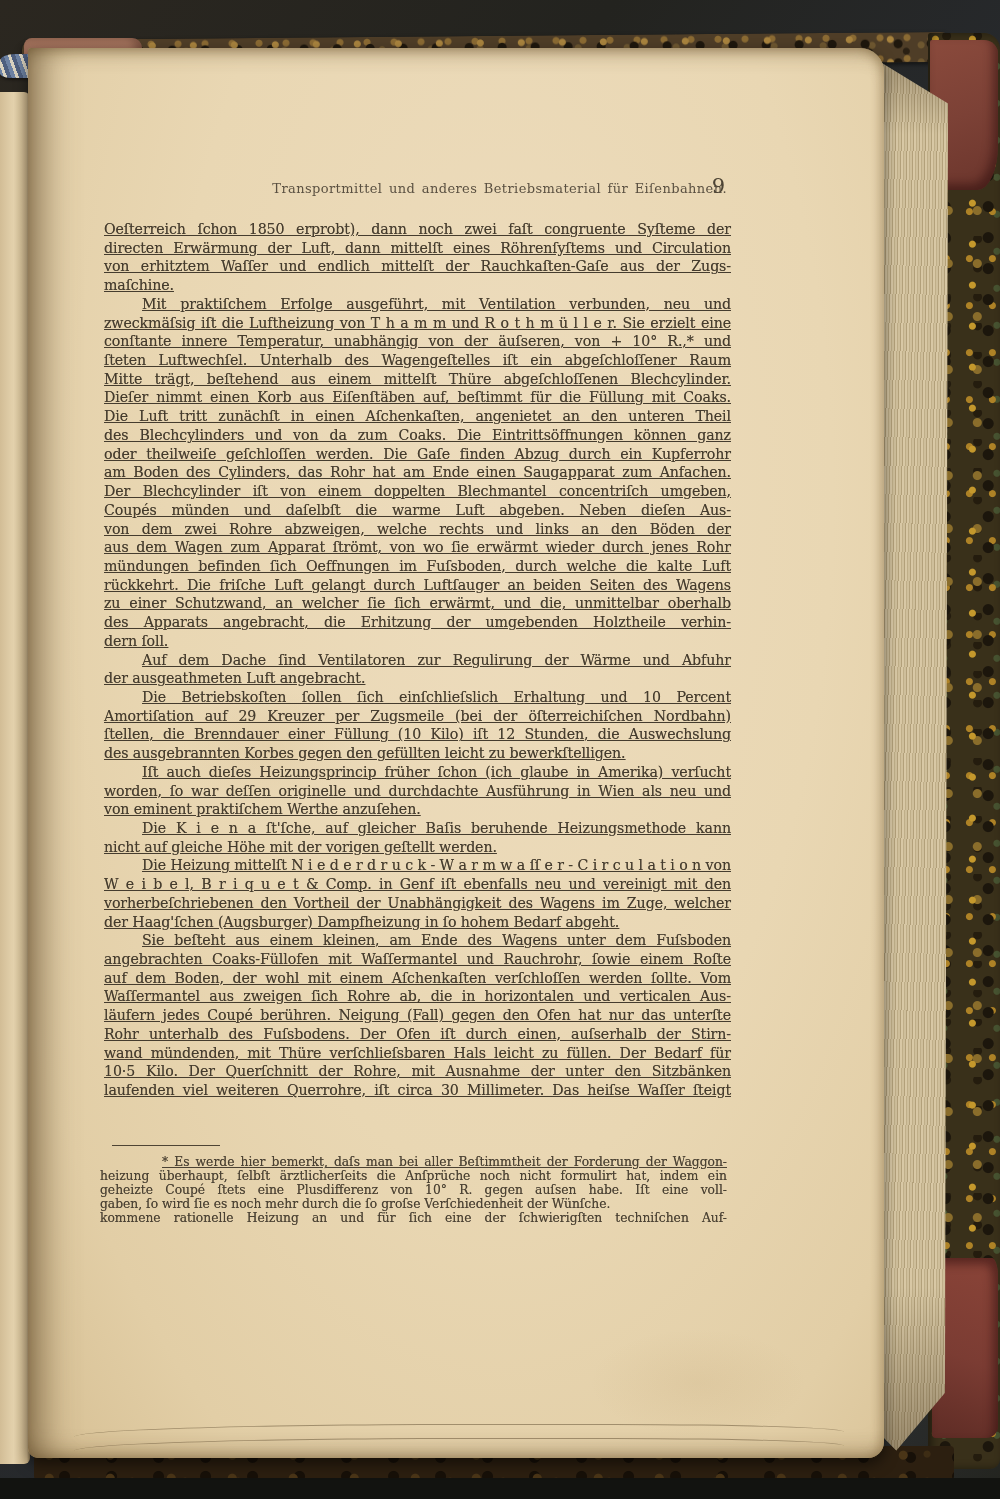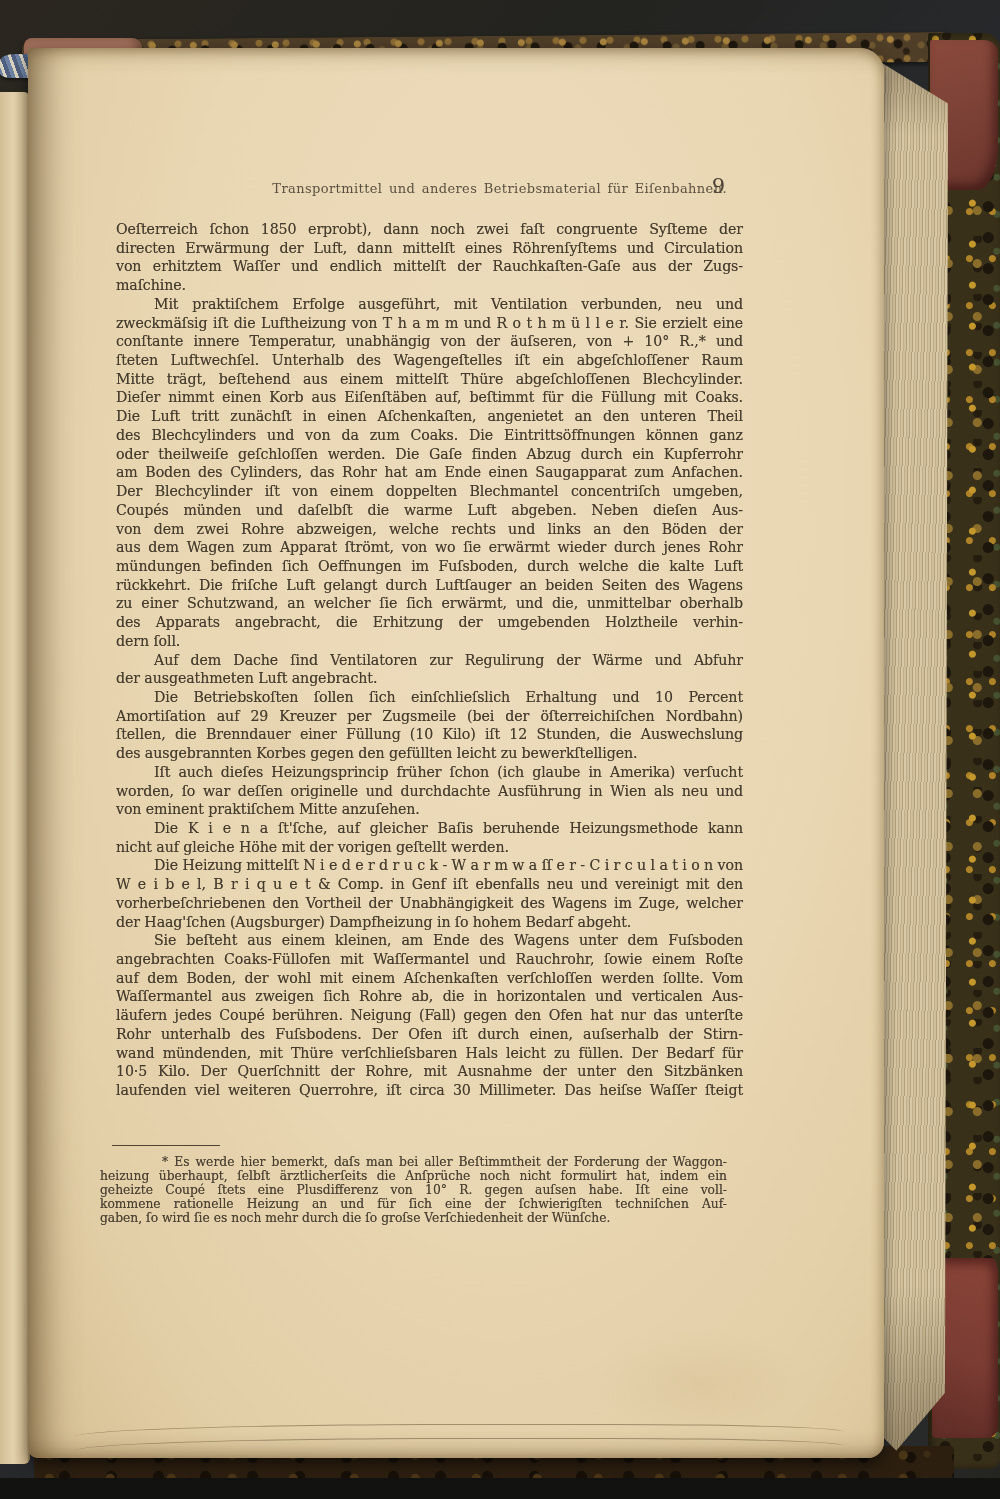--- a/index.html
+++ b/index.html
@@ -116,30 +116,30 @@
       repeating-linear-gradient(92deg,#cfbf9b 0 2px,#b2a07a 2px 3px,#d8c8a5 3px 5px,#bfae88 5px 6px);
   }
 
   
   .textwrap{left:72px;top:0;width:627px;height:1410px;color:#453c2e;}
   .running-header{
     position:absolute;left:0;top:133px;width:100%;text-align:right;
     font-size:13px;letter-spacing:.4px;word-spacing:2px;color:#5a5041;
   }
   .pageno{position:absolute;right:2px;top:126px;font-size:21px;color:#4c4334;}
-  .body-text{position:absolute;left:16px;top:172px;width:627px;
-    font-size:14.2px;letter-spacing:-0.1px;}
+  .body-text{position:absolute;left:4px;top:172px;width:627px;
+    font-size:14.2px;letter-spacing:-0.1px;text-decoration:underline;}
   .tline{height:18.72px;line-height:18.72px;text-align:justify;text-align-last:justify;white-space:normal;}
   .tline.endline{text-align-last:left;}
   .tline.indent{text-indent:38px;}
   .footnote-rule{position:absolute;left:12px;top:1097px;width:108px;border-top:1.6px solid #4e4434;}
   .footnote{position:absolute;left:0;top:1108px;width:627px;font-size:12.3px;color:#4a4133;}
   .fline{height:13.9px;line-height:13.9px;text-align:justify;text-align-last:justify;}
   .fline.endline{text-align-last:left;}
-  .fline.indent{text-indent:62px;}
+  .fline.indent{text-indent:62px;text-decoration:underline;}
   .tline,.fline{text-shadow:0 0 .5px rgba(70,60,45,.6);}
 </style>
 </head>
 <body>
 
 <div class="layer top-edge"></div>
 <div class="layer headcap"></div>
 <div class="layer headband"></div>
 
 <div class="layer board"></div>
@@ -197,21 +197,21 @@
         </div>
         <div>
           <div class="tline indent">Die Betriebskoſten ſollen ſich einſchlieſslich Erhaltung und 10 Percent</div>
           <div class="tline">Amortiſation auf 29 Kreuzer per Zugsmeile (bei der öſterreichiſchen Nordbahn)</div>
           <div class="tline">ſtellen, die Brenndauer einer Füllung (10 Kilo) iſt 12 Stunden, die Auswechslung</div>
           <div class="tline endline">des ausgebrannten Korbes gegen den gefüllten leicht zu bewerkſtelligen.</div>
         </div>
         <div>
           <div class="tline indent">Iſt auch dieſes Heizungsprincip früher ſchon (ich glaube in Amerika) verſucht</div>
           <div class="tline">worden, ſo war deſſen originelle und durchdachte Ausführung in Wien als neu und</div>
-          <div class="tline endline">von eminent praktiſchem Mitte anzuſehen.</div>
+          <div class="tline endline">von eminent praktiſchem Werthe anzuſehen.</div>
         </div>
         <div>
           <div class="tline indent">Die K i e n a ſt'ſche, auf gleicher Baſis beruhende Heizungsmethode kann</div>
           <div class="tline endline">nicht auf gleiche Höhe mit der vorigen geſtellt werden.</div>
         </div>
         <div>
           <div class="tline indent">Die Heizung mittelſt N i e d e r d r u c k - W a r m w a ſſ e r - C i r c u l a t i o n von</div>
           <div class="tline">W e i b e l, B r i q u e t &amp; Comp. in Genf iſt ebenfalls neu und vereinigt mit den</div>
           <div class="tline">vorherbeſchriebenen den Vortheil der Unabhängigkeit des Wagens im Zuge, welcher</div>
           <div class="tline endline">der Haag'ſchen (Augsburger) Dampfheizung in ſo hohem Bedarf abgeht.</div>
@@ -227,17 +227,17 @@
           <div class="tline">10·5 Kilo. Der Querſchnitt der Rohre, mit Ausnahme der unter den Sitzbänken</div>
           <div class="tline">laufenden viel weiteren Querrohre, iſt circa 30 Millimeter. Das heiſse Waſſer ſteigt</div>
         </div>
       </div>
 
     <div class="footnote-rule"></div>
     <div class="footnote" id="footnote">
         <div class="fline indent">* Es werde hier bemerkt, daſs man bei aller Beſtimmtheit der Forderung der Waggon-</div>
         <div class="fline">heizung überhaupt, ſelbſt ärztlicherſeits die Anſprüche noch nicht formulirt hat, indem ein</div>
         <div class="fline">geheizte Coupé ſtets eine Plusdifferenz von 10° R. gegen auſsen habe. Iſt eine voll-</div>
+        <div class="fline endline">gaben, ſo wird ſie es noch mehr durch die ſo groſse Verſchiedenheit der Wünſche.</div>
         <div class="fline">kommene rationelle Heizung an und für ſich eine der ſchwierigſten techniſchen Auf-</div>
-        <div class="fline endline">gaben, ſo wird ſie es noch mehr durch die ſo groſse Verſchiedenheit der Wünſche.</div>
       </div>
   </div>
 </div>
 
 </body></html>

